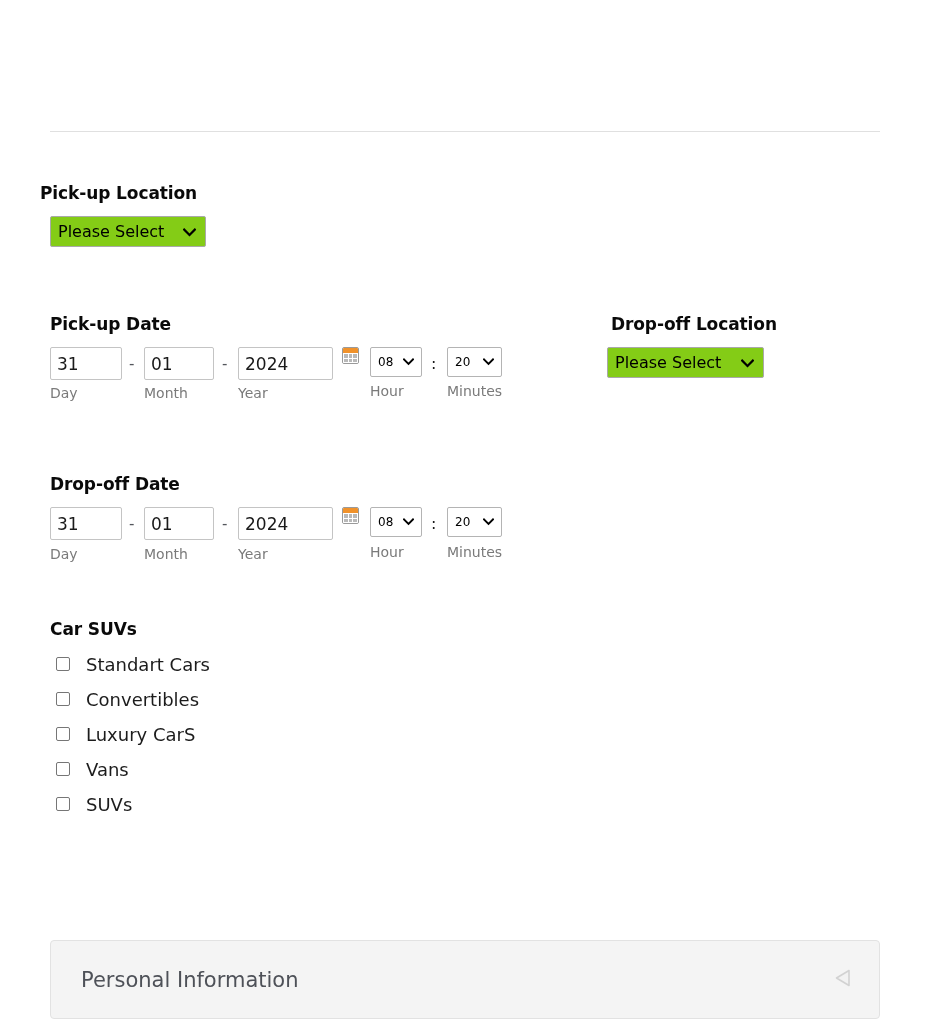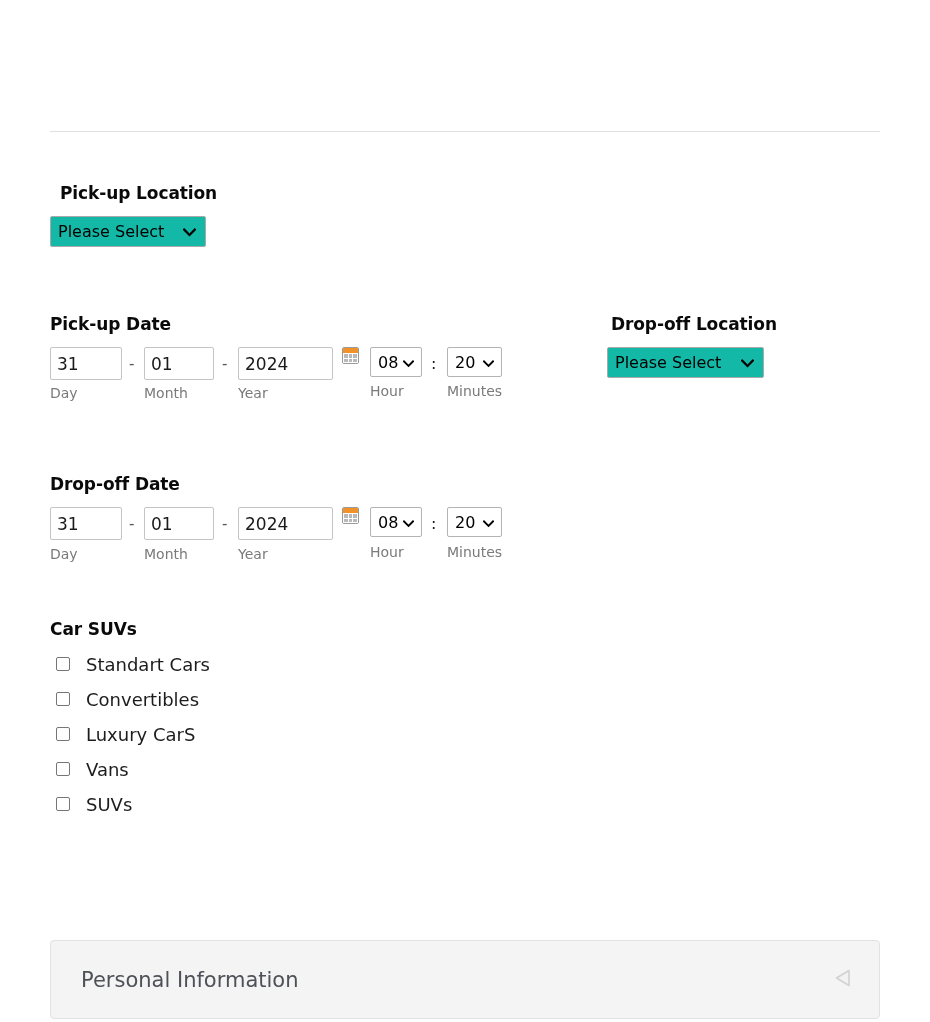--- a/index.html
+++ b/index.html
@@ -54,21 +54,21 @@
     color: #0a0a0a;
     white-space: nowrap;
     letter-spacing: -0.1px;
   }
 
   
   .loc-select {
     position: absolute;
     box-sizing: border-box;
     height: 31px;
-    background: #14b8a6;
+    background: #84cc16;
     border: 1px solid #a9a9a9;
     border-radius: 2px;
     font-family: "DejaVu Sans", sans-serif;
     font-size: 16px;
     color: #000000;
     padding: 0 0 0 7px;
     display: flex;
     align-items: center;
     cursor: default;
   }
@@ -115,21 +115,21 @@
 
   
   .time-select {
     position: absolute;
     box-sizing: border-box;
     height: 30px;
     background: #ffffff;
     border: 1px solid #b4b4b4;
     border-radius: 2px;
     font-family: "DejaVu Sans", sans-serif;
-    font-size: 16px;
+    font-size: 12px;
     color: #000000;
     padding: 0 0 0 7px;
     display: flex;
     align-items: center;
     cursor: default;
   }
   .time-select .sel-text { white-space: nowrap; }
   .time-select .chev { margin-left: auto; margin-right: 7px; }
 
   .time-colon {
@@ -220,21 +220,21 @@
     display: block;
   }
 </style>
 </head>
 <body>
 
 <div class="form-page">
 
   <div class="title-rule"></div>
 
-  <div class="field-label" style="left:60px; top:183px;">Pick-up Location</div>
+  <div class="field-label" style="left:40px; top:183px;">Pick-up Location</div>
   <div class="loc-select" style="left:50px; top:216px; width:156px;">
     <span class="sel-text">Please Select</span>
     <span class="chev">
       <svg width="13" height="9" viewBox="0 0 13 9">
           <path d="M1.2 1.6 L6.5 7 L11.8 1.6" stroke="#000" stroke-width="2.1" fill="none" stroke-linecap="square"></path>
         </svg>
     </span>
   </div>
 
   <div class="field-label" style="left:50px; top:314px;">Pick-up Date</div>

